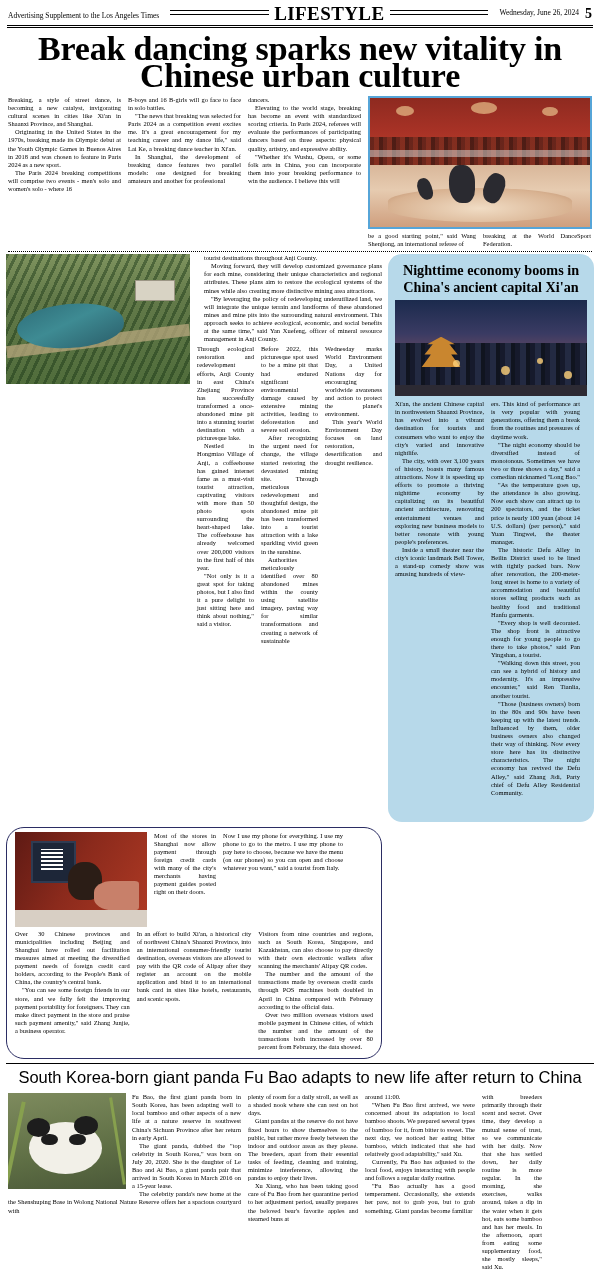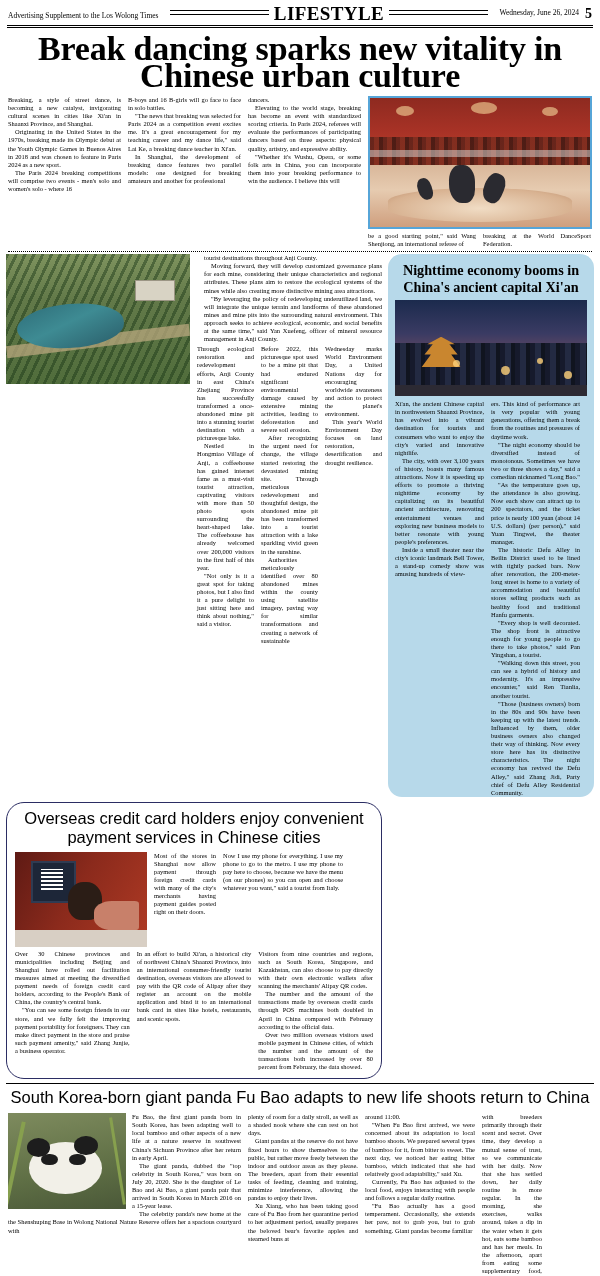--- a/index.html
+++ b/index.html
@@ -76,21 +76,21 @@
              background:linear-gradient(160deg,#2f6f7a 0%,#3e8b93 45%,#2b5f6b 100%);
              border-radius:48% 52% 45% 55%; transform:rotate(-6deg);}
   .p2-trees { position:absolute; inset:0;
               background:repeating-linear-gradient(115deg, rgba(30,60,25,.55) 0 3px, rgba(60,95,45,.2) 3px 8px);}
   .p2-path { position:absolute; left:0; top:62%; width:100%; height:9%;
              background:#b8a77e; transform:rotate(-7deg); opacity:.75;}
   .p2-bld { position:absolute; right:8%; top:20%; width:22%; height:16%;
             background:#d8d3c4; border:1px solid #9b9584;}
 
   
-  .s3 { background:#b7d9ea; border-radius:14px; padding:6px 7px 0 7px;
+  .s3 { background:#b7d9ea; border-radius:14px; padding:6px 7px 25px 7px;
         border:0; position:relative; }
   .s3 h2 { font-family:"Liberation Serif",serif; font-weight:bold;
            font-size:14.2px; line-height:16.5px; text-align:center; margin:2px 0 5px 0;}
   .s3-photo { width:100%; height:96px; margin-bottom:4px; position:relative; overflow:hidden; background:#10172b;}
   .s3-cols { display:flex; gap:7px; }
   .s3-c { width:89px; }
 
   
   .p3-sky { position:absolute; inset:0; background:linear-gradient(180deg,#1b2a4d 0%,#3a3b63 35%,#6b4a63 60%,#8d5a55 80%,#b3705a 100%); }
   .p3-city { position:absolute; left:0; bottom:0; width:100%; height:55%;
@@ -141,21 +141,21 @@
   .pa-bamboo { position:absolute; background:#87a04e; }
 
   .sep { border-top:1px solid #000; margin:4px 0 0 0;}
 </style>
 </head>
 <body>
 
 <div class="page">
 
   <div class="masthead">
-    <div class="mh-left">Advertising Supplement to the Los Wolong Times</div>
+    <div class="mh-left">Advertising Supplement to the Los Angeles Times</div>
     <div class="mh-center">
       <div class="mh-rule"></div>
       <div class="mh-title">LIFESTYLE</div>
       <div class="mh-rule"></div>
     </div>
     <div class="mh-right">
       <div class="mh-date">Wednesday, June 26,  2024</div>
       <div class="mh-page">5</div>
     </div>
   </div>
@@ -276,21 +276,20 @@
             <p>"Those (business owners) born in the 80s and 90s have been keeping up with the latest trends. Influenced by them, older business owners also changed their way of thinking. Now every store here has its distinctive characteristics. The night economy has revived the Defu Alley," said Zhang Jidi, Party chief of Defu Alley Residential Community.</p>
           </div>
         </div>
       </div>
     </div>
   </div>
 
   <div style="display:flex;gap:6px;align-items:flex-start;">
     <div style="width:376px;">
       <div class="s4">
-        <h2>Overseas credit card holders enjoy convenient payment services in Chinese cities</h2>
         <div class="s4-body">
           <div class="s4-photo">
             <div class="p4-bg"></div>
             <div class="p4-screen"></div>
             <div class="p4-qr"></div>
             <div class="p4-head"></div>
             <div class="p4-arm"></div>
             <div class="p4-counter"></div>
           </div>
           <div class="s4-c col">
@@ -314,21 +313,21 @@
             <p>Over two million overseas visitors used mobile payment in Chinese cities, of which the number and the amount of the transactions both increased by over 80 percent from February, the data showed.</p>
           </div>
         </div>
       </div>
     </div>
     <div style="width:206px;"></div>
   </div>
 
   <div class="sep"></div>
   <div class="s5">
-    <h2>South Korea-born giant panda Fu Bao adapts to new life shoots return to China</h2>
+    <h2>South Korea-born giant panda Fu Bao adapts to new life after return to China</h2>
     <div class="s5-body">
       <div style="width:235px;">
         <div class="s5-photoA">
           <div class="pa-bg"></div>
           <div class="pa-body" style="left:18%;top:30%;width:62%;height:54%;"></div>
           <div class="pa-black" style="left:16%;top:26%;width:20%;height:20%;"></div>
           <div class="pa-black" style="left:56%;top:24%;width:20%;height:20%;"></div>
           <div class="pa-black" style="left:28%;top:42%;width:14%;height:12%;"></div>
           <div class="pa-black" style="left:52%;top:42%;width:14%;height:12%;"></div>
           <div class="pa-bamboo" style="left:4%;top:8%;width:4px;height:88%;transform:rotate(12deg);"></div>

